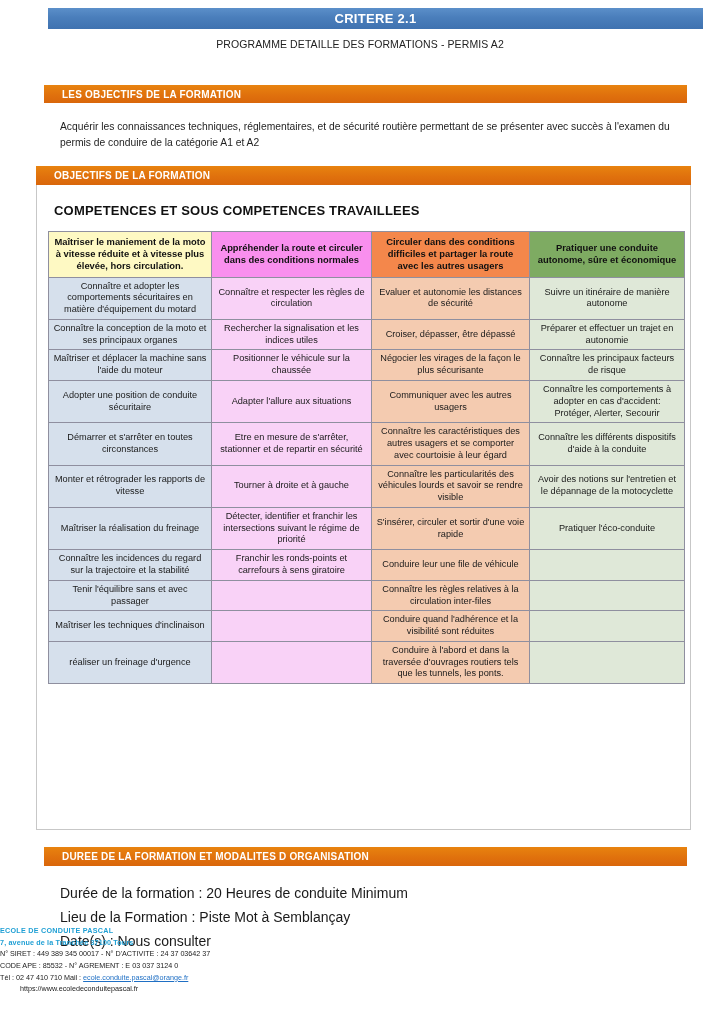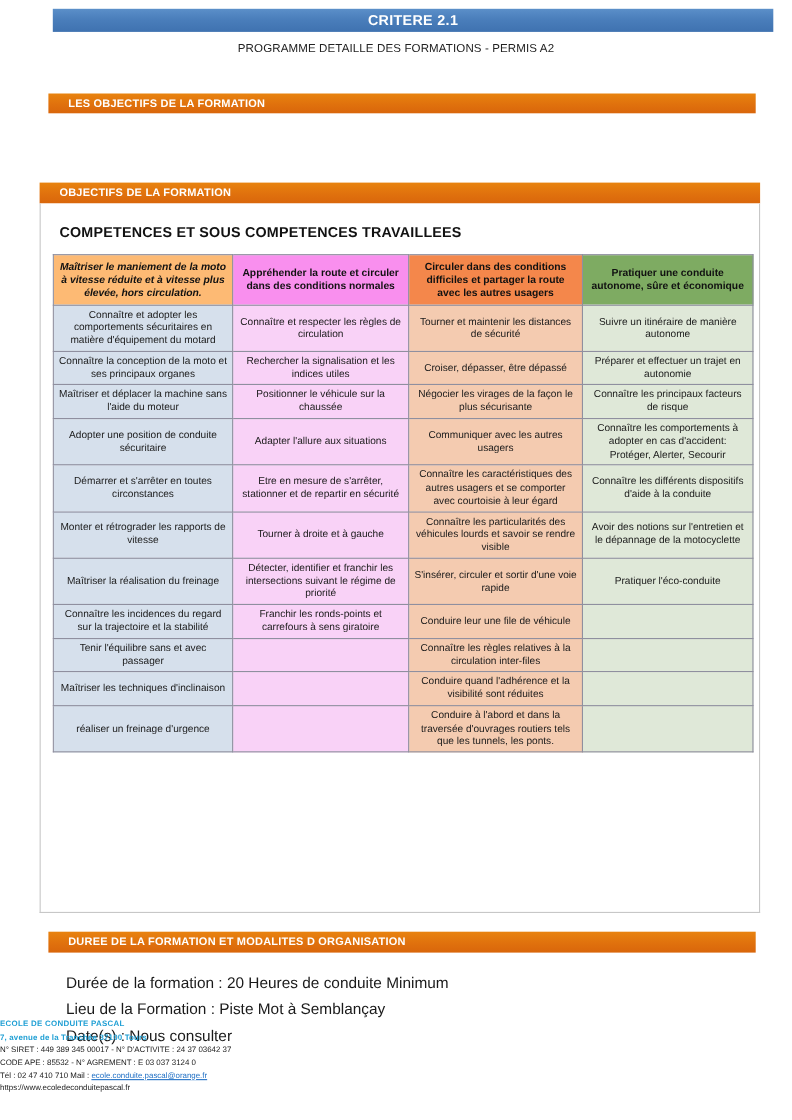--- a/index.html
+++ b/index.html
@@ -142,21 +142,21 @@
     line-height: 1.3;
     font-weight: bold;
     padding: 4px 5px;
     box-sizing: border-box;
   }
   .col-0 { width: 163px; }
   .col-1 { width: 160px; }
   .col-2 { width: 158px; }
   .col-3 { width: 155px; }
 
-  th.h0 { background: #fdba74; color: #111; font-style: italic; }
+  th.h0 { background: #fef9c3; color: #111; }
   th.h1 { background: #f98fee; color: #111; }
   th.h2 { background: #f4874b; color: #111; }
   th.h3 { background: #7eab62; color: #111; }
 
   td.c0 { background: #d6e0ec; }
   td.c1 { background: #f9d2f7; }
   td.c2 { background: #f4cbb0; }
   td.c3 { background: #dfe8d8; }
 
   
@@ -190,54 +190,55 @@
     color: #1f9fd4;
     font-weight: bold;
     letter-spacing: 0.15px;
     font-size: 7.2px;
   }
   .footer .f-line { color: #1a1a1a; }
   .footer .f-mail {
     color: #1f6fc4;
     text-decoration: underline;
   }
-  .footer .f-url { color: #1a1a1a; }
+  .footer .f-url { color: #1a1a1a; padding-left: 20px; }
 </style>
 </head>
 <body>
 
 <div class="page">
 
   <div class="blue-banner">CRITERE 2.1</div>
 
   <div class="subtitle">PROGRAMME DETAILLE DES FORMATIONS - PERMIS A2</div>
 
   <div class="orange-bar" id="bar-objectifs">LES OBJECTIFS DE LA FORMATION</div>
 
+  <div class="objectives-text">Acquérir les connaissances techniques, réglementaires, et de sécurité routière permettant de se présenter avec succès à l'examen du permis de conduire de la catégorie A1 et A2</div>
 
   <div class="orange-bar" id="bar-objectifs-formation">OBJECTIFS DE LA  FORMATION</div>
 
   <div class="comp-frame"></div>
 
   <div class="comp-title">COMPETENCES ET SOUS COMPETENCES TRAVAILLEES</div>
 
   <table class="comp-table">
     <thead>
       <tr>
         <th class="col-0 h0">Maîtriser le maniement de la moto à vitesse réduite et à vitesse plus élevée, hors circulation.</th>
         <th class="col-1 h1">Appréhender la route et circuler dans des conditions normales</th>
         <th class="col-2 h2">Circuler dans des conditions difficiles et partager la route avec les autres usagers</th>
         <th class="col-3 h3">Pratiquer une conduite autonome, sûre et économique</th>
       </tr>
     </thead>
     <tbody>
       <tr>
         <td class="col-0 c0">Connaître et adopter les comportements sécuritaires en matière d'équipement du motard</td>
         <td class="col-1 c1">Connaître et respecter les règles de circulation</td>
-        <td class="col-2 c2">Tourner et maintenir les distances de sécurité</td>
+        <td class="col-2 c2">Evaluer et autonomie les distances de sécurité</td>
         <td class="col-3 c3">Suivre un itinéraire de manière autonome</td>
       </tr>
       <tr>
         <td class="col-0 c0">Connaître la conception de la moto et ses principaux organes</td>
         <td class="col-1 c1">Rechercher la signalisation et les indices utiles</td>
         <td class="col-2 c2">Croiser, dépasser, être dépassé</td>
         <td class="col-3 c3">Préparer et effectuer un trajet en autonomie</td>
       </tr>
       <tr>
         <td class="col-0 c0">Maîtriser et déplacer la machine sans l'aide du moteur</td>

